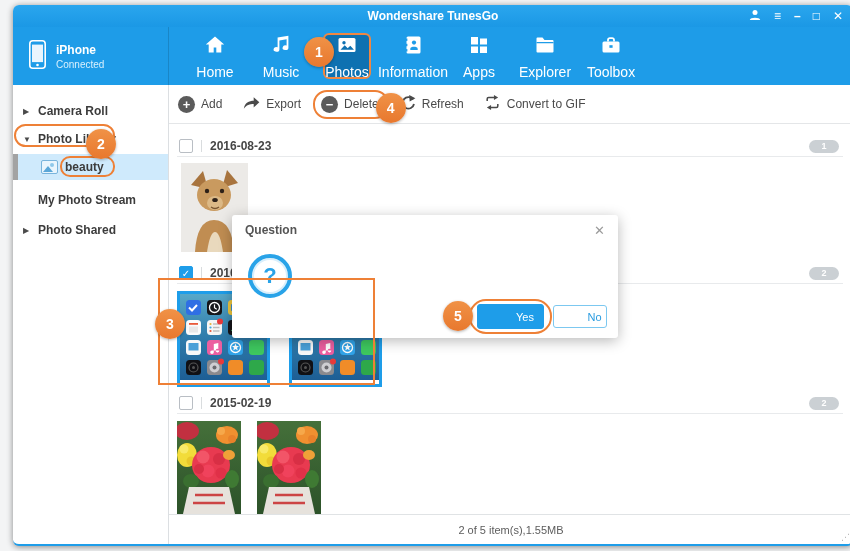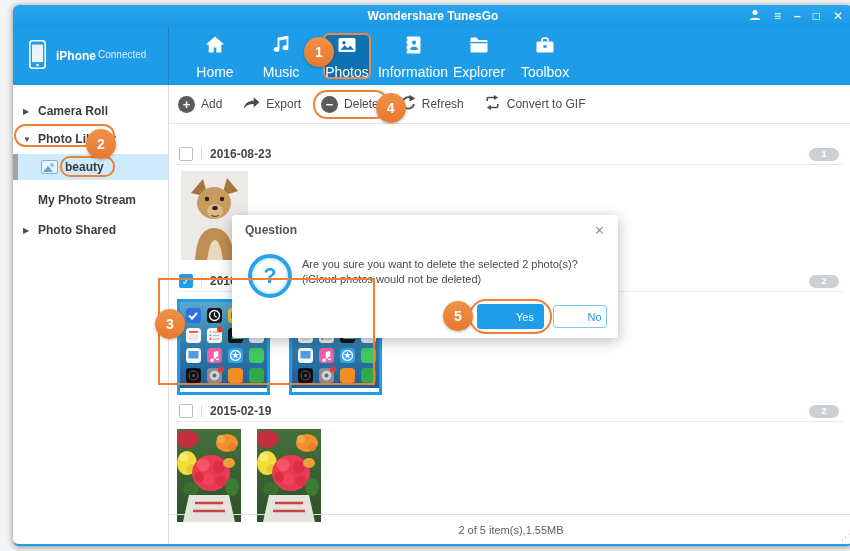--- a/index.html
+++ b/index.html
@@ -15,21 +15,21 @@
               display:flex; align-items:center; justify-content:center; flex:none; }
   .title { color:#fff; font-size:12px; font-weight:bold; }
   .win-controls { position:absolute; right:10px; top:0; height:22px; display:flex;
                   align-items:center; gap:13px; color:#fff; font-size:12px; }
   .win-controls .ctl { cursor:default; line-height:1; }
   .ctl-min { font-weight:bold; letter-spacing:-1px; }
   
   .navbar { height:58px; background:#1e9ce8; display:flex; align-items:stretch; flex:none; }
   .device { width:156px; flex:none; display:flex; align-items:center; gap:10px;
             padding-left:16px; border-right:1px solid rgba(0,0,0,.14); }
-  .device-texts { display:flex; flex-direction:row; gap:2px; }
+  .device-texts { display:flex; flex-direction:column; gap:2px; }
   .device-name { color:#fff; font-size:12px; font-weight:bold; }
   .device-status { color:#d8f0fd; font-size:10px; }
   .navlist { display:flex; align-items:center; gap:18px; margin-left:22px; }
   .navitem { width:48px; height:46px; border-radius:6px; border:2px solid transparent;
              display:flex; flex-direction:column; align-items:center; justify-content:center;
              gap:3px; position:relative; cursor:pointer; }
   .navitem .navlabel { color:#fff; font-size:14px; white-space:nowrap; }
   .navitem.active { background:#0e71b1; border-color:#f08742; }
   
   .appbody { flex:1; display:flex; min-height:0; }
@@ -54,21 +54,21 @@
   .toolbar { height:39px; flex:none; border-bottom:1px solid #e4e6e8; display:flex;
              align-items:center; padding-left:9px; gap:20px; }
   .toolitem { display:flex; align-items:center; gap:6px; cursor:pointer; position:relative; }
   .toolitem .toollabel { font-size:12px; color:#4a4a4a; }
   .roundicon { width:17px; height:17px; border-radius:50%; background:#5b5b5b; color:#fff;
                display:flex; align-items:center; justify-content:center; font-size:13px;
                font-weight:bold; line-height:1; flex:none; }
   .content { flex:1; padding:0 10px 0 8px; position:relative; min-height:0; }
   .group-header { height:21px; display:flex; align-items:center; gap:8px;
                   border-bottom:1px solid #e8eaec; }
-  .gh1 { margin-top:20px; } .gh2 { margin-top:7px; } .gh3 { margin-top:6px; }
+  .gh1 { margin-top:12px; } .gh2 { margin-top:7px; } .gh3 { margin-top:6px; }
   .checkbox { width:14px; height:14px; border:1px solid #b9bec4; border-radius:2px;
               background:#fff; flex:none; cursor:pointer; display:flex; align-items:center;
               justify-content:center; font-size:10px; color:transparent; margin-left:2px; }
   .checkbox.checked { background:#1e9de9; border-color:#1e9de9; color:#fff; }
   .vdiv { width:1px; height:12px; background:#d9dcde; }
   .gdate { font-size:12px; font-weight:bold; color:#464646; flex:1; }
   .gbadge { width:30px; height:13px; border-radius:7px; background:#cbd0d4; color:#fff;
             font-size:9px; font-weight:bold; display:flex; align-items:center;
             justify-content:center; margin-right:4px; flex:none; }
   .photorow { display:flex; align-items:flex-start; }
@@ -183,20 +183,29 @@
                 <rect x="5.5" y="3.5" width="14" height="17" rx="1.5" fill="#fff"></rect>
                 <g fill="#1e9ce8">
                   <rect x="4.6" y="5.5" width="1.8" height="2.4"></rect>
                   <rect x="4.6" y="10.8" width="1.8" height="2.4"></rect>
                   <rect x="4.6" y="16.1" width="1.8" height="2.4"></rect>
                   <circle cx="13" cy="9.6" r="2.1"></circle>
                   <path d="M9.3 15.8c0-2.6 7.4-2.6 7.4 0v1.1H9.3z"></path>
                 </g>
               </svg></span>
           <span class="navlabel">Information</span>
+        </div>
+        <div class="navitem">
+          <span><svg width="24" height="24" viewBox="0 0 24 24" fill="#fff">
+                <rect x="4" y="4" width="7" height="7.5"></rect>
+                <rect x="13" y="5.5" width="7" height="6"></rect>
+                <rect x="4" y="13.5" width="7" height="6.5"></rect>
+                <rect x="13" y="13.5" width="7" height="6.5"></rect>
+              </svg></span>
+          <span class="navlabel">Apps</span>
         </div>
         <div class="navitem">
           <span><svg width="24" height="24" viewBox="0 0 24 24" fill="#fff">
                 <path d="M3.5 5.5a1 1 0 0 1 1-1h5l2 2.5h8a1 1 0 0 1 1 1v10.5a1 1 0 0 1-1 1h-15a1 1 0 0 1-1-1z"></path>
                 <path d="M3.5 9h17v1.2h-17z" fill="#1e9ce8"></path>
               </svg></span>
           <span class="navlabel">Explorer</span>
         </div>
         <div class="navitem">
           <span><svg width="24" height="24" viewBox="0 0 24 24">
@@ -479,21 +488,20 @@
       </div>
     </div>
   </div>
 
   <div class="dialog">
     <div class="dlg-head">
       <span class="dlg-title">Question</span>
       <span class="dlg-close">✕</span>
     </div>
     <div class="dlg-qicon">?</div>
-    <div class="dlg-msg">Are you sure you want to delete the selected 2 photo(s)? (iCloud photos would not be deleted)</div>
     <div class="dlg-buttons">
       <div class="yes-wrap">
         <div class="btn btn-yes">Yes</div>
         <div class="anno oring ring-yes"></div>
         <div class="anno ocircle circle5">5</div>
       </div>
       <div class="btn btn-no">No</div>
     </div>
   </div>
 

